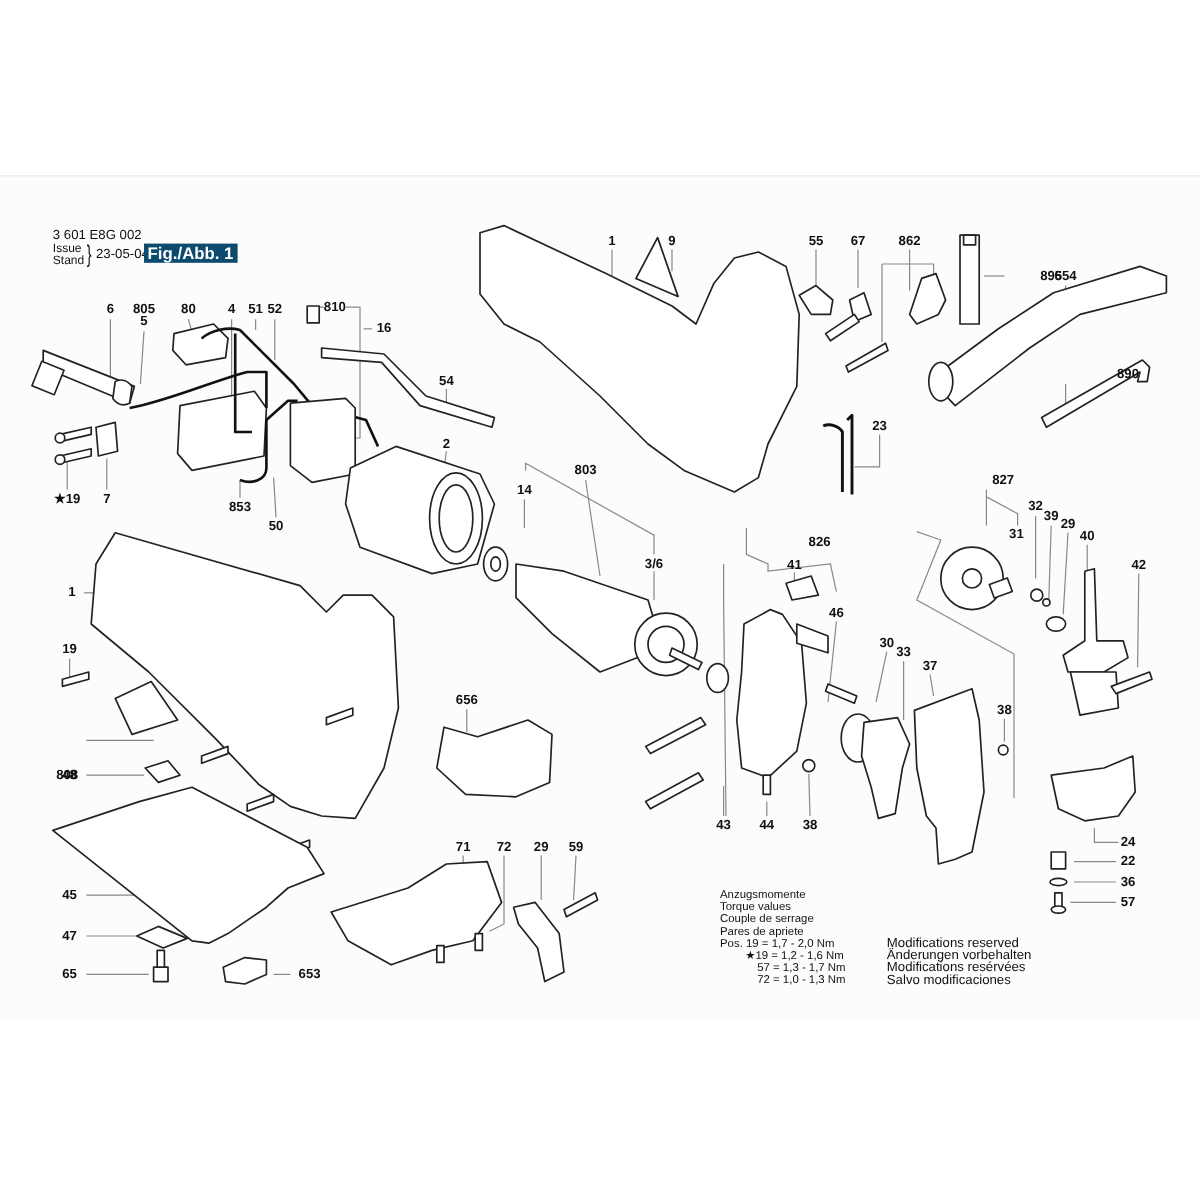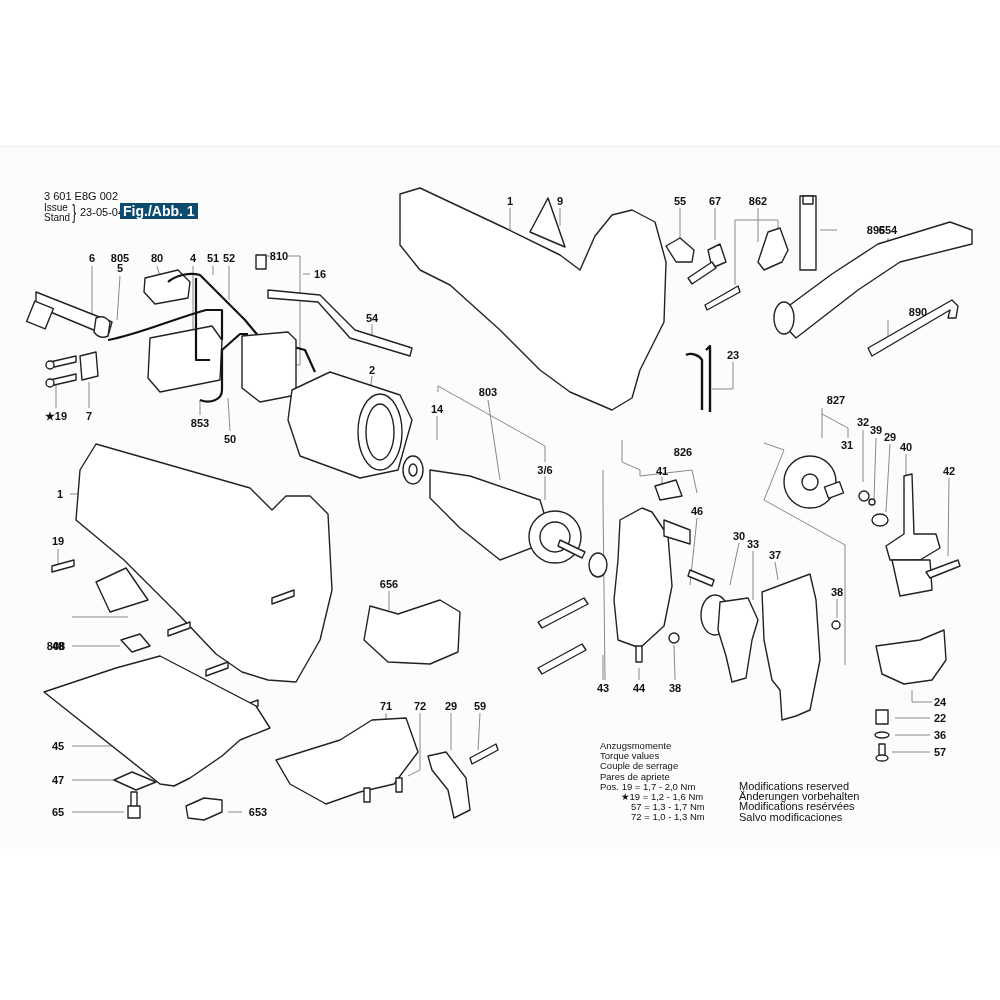--- a/index.html
+++ b/index.html
@@ -266,21 +266,21 @@
     <div class="lbl" style="left: 510px; top: 201px;">1</div>
     <div class="lbl" style="left: 560px; top: 201px;">9</div>
     <div class="lbl" style="left: 437px; top: 409px;">14</div>
     <div class="lbl" style="left: 488px; top: 392px;">803</div>
     <div class="lbl" style="left: 545px; top: 470px;">3/6</div>
     <div class="lbl" style="left: 680px; top: 201px;">55</div>
     <div class="lbl" style="left: 715px; top: 201px;">67</div>
     <div class="lbl" style="left: 758px; top: 201px;">862</div>
     <div class="lbl" style="left: 848px; top: 230px; margin-left: 28px;">895</div>
     <div class="lbl" style="left: 888px; top: 230px;">654</div>
-    <div class="lbl" style="left: 918px; top: 312px; text-align: center;">890</div>
+    <div class="lbl" style="left: 940px; top: 312px; text-align: center;">890</div>
     <div class="lbl" style="left: 733px; top: 355px;">23</div>
     <div class="lbl" style="left: 836px; top: 400px;">827</div>
     <div class="lbl" style="left: 863px; top: 422px;">32</div>
     <div class="lbl" style="left: 876px; top: 430px;">39</div>
     <div class="lbl" style="left: 847px; top: 445px;">31</div>
     <div class="lbl" style="left: 890px; top: 437px;">29</div>
     <div class="lbl" style="left: 906px; top: 447px;">40</div>
     <div class="lbl" style="left: 949px; top: 471px;">42</div>
     <div class="lbl" style="left: 683px; top: 452px;">826</div>
     <div class="lbl" style="left: 662px; top: 471px;">41</div>

